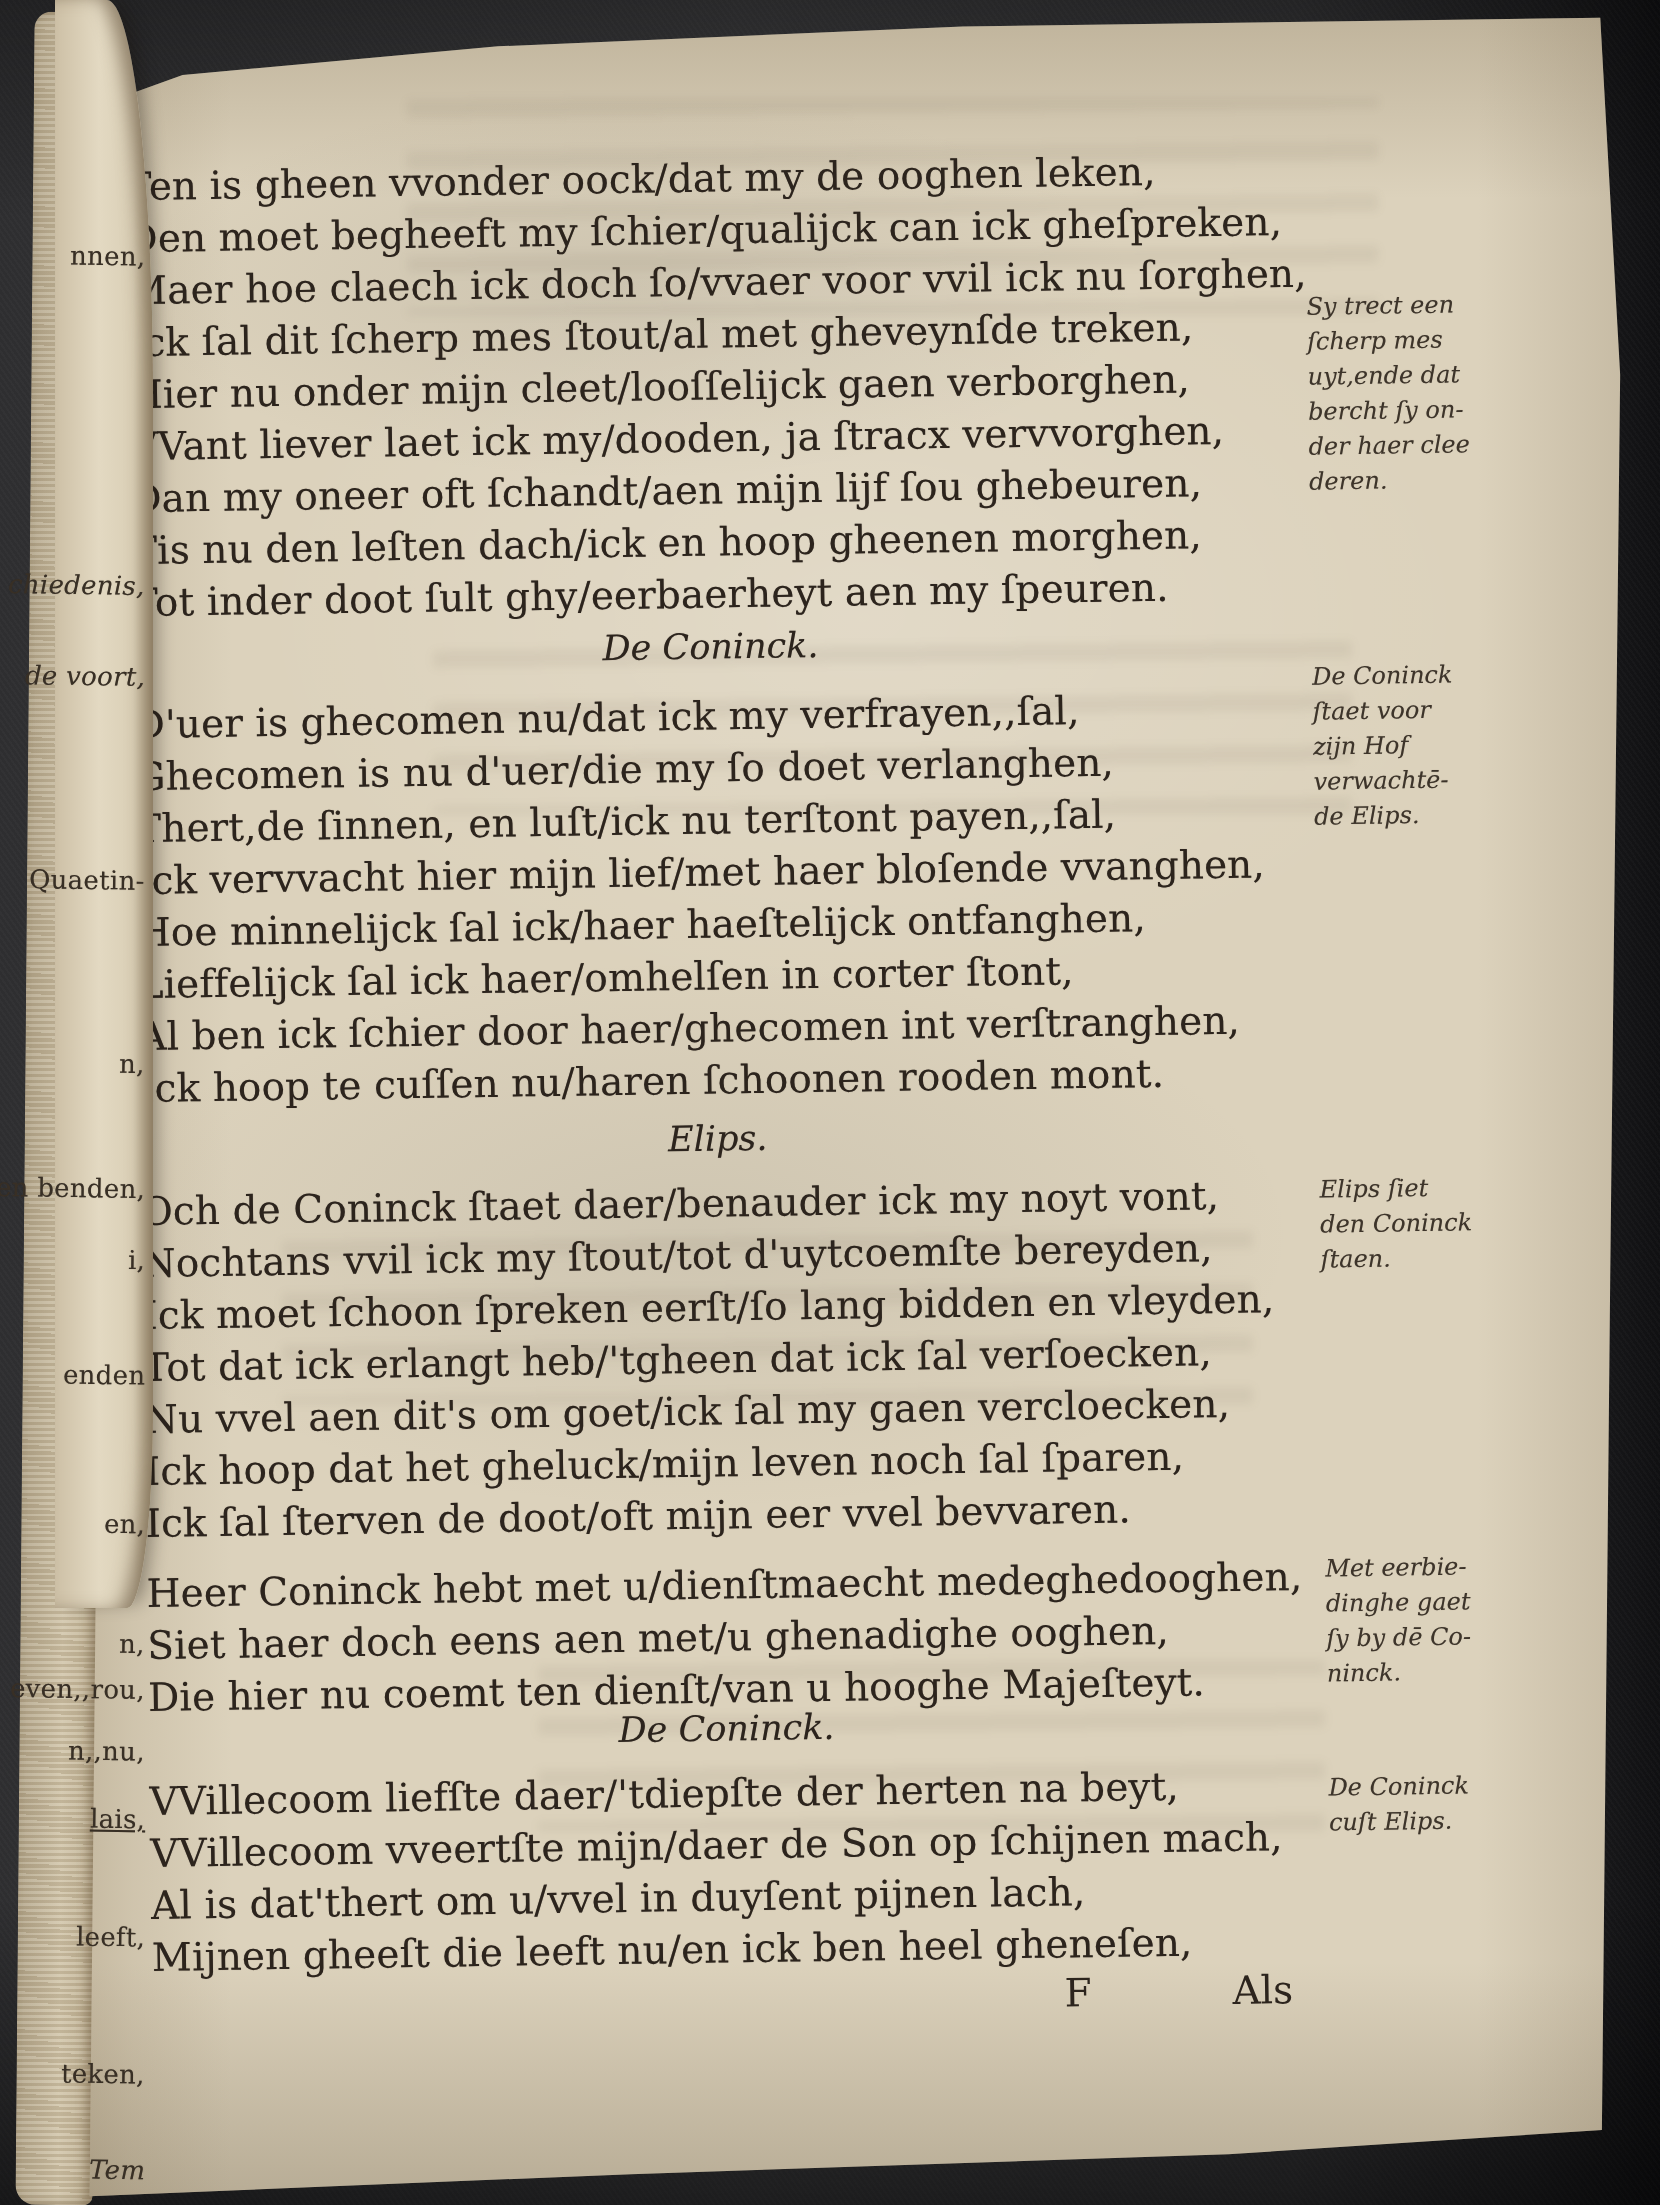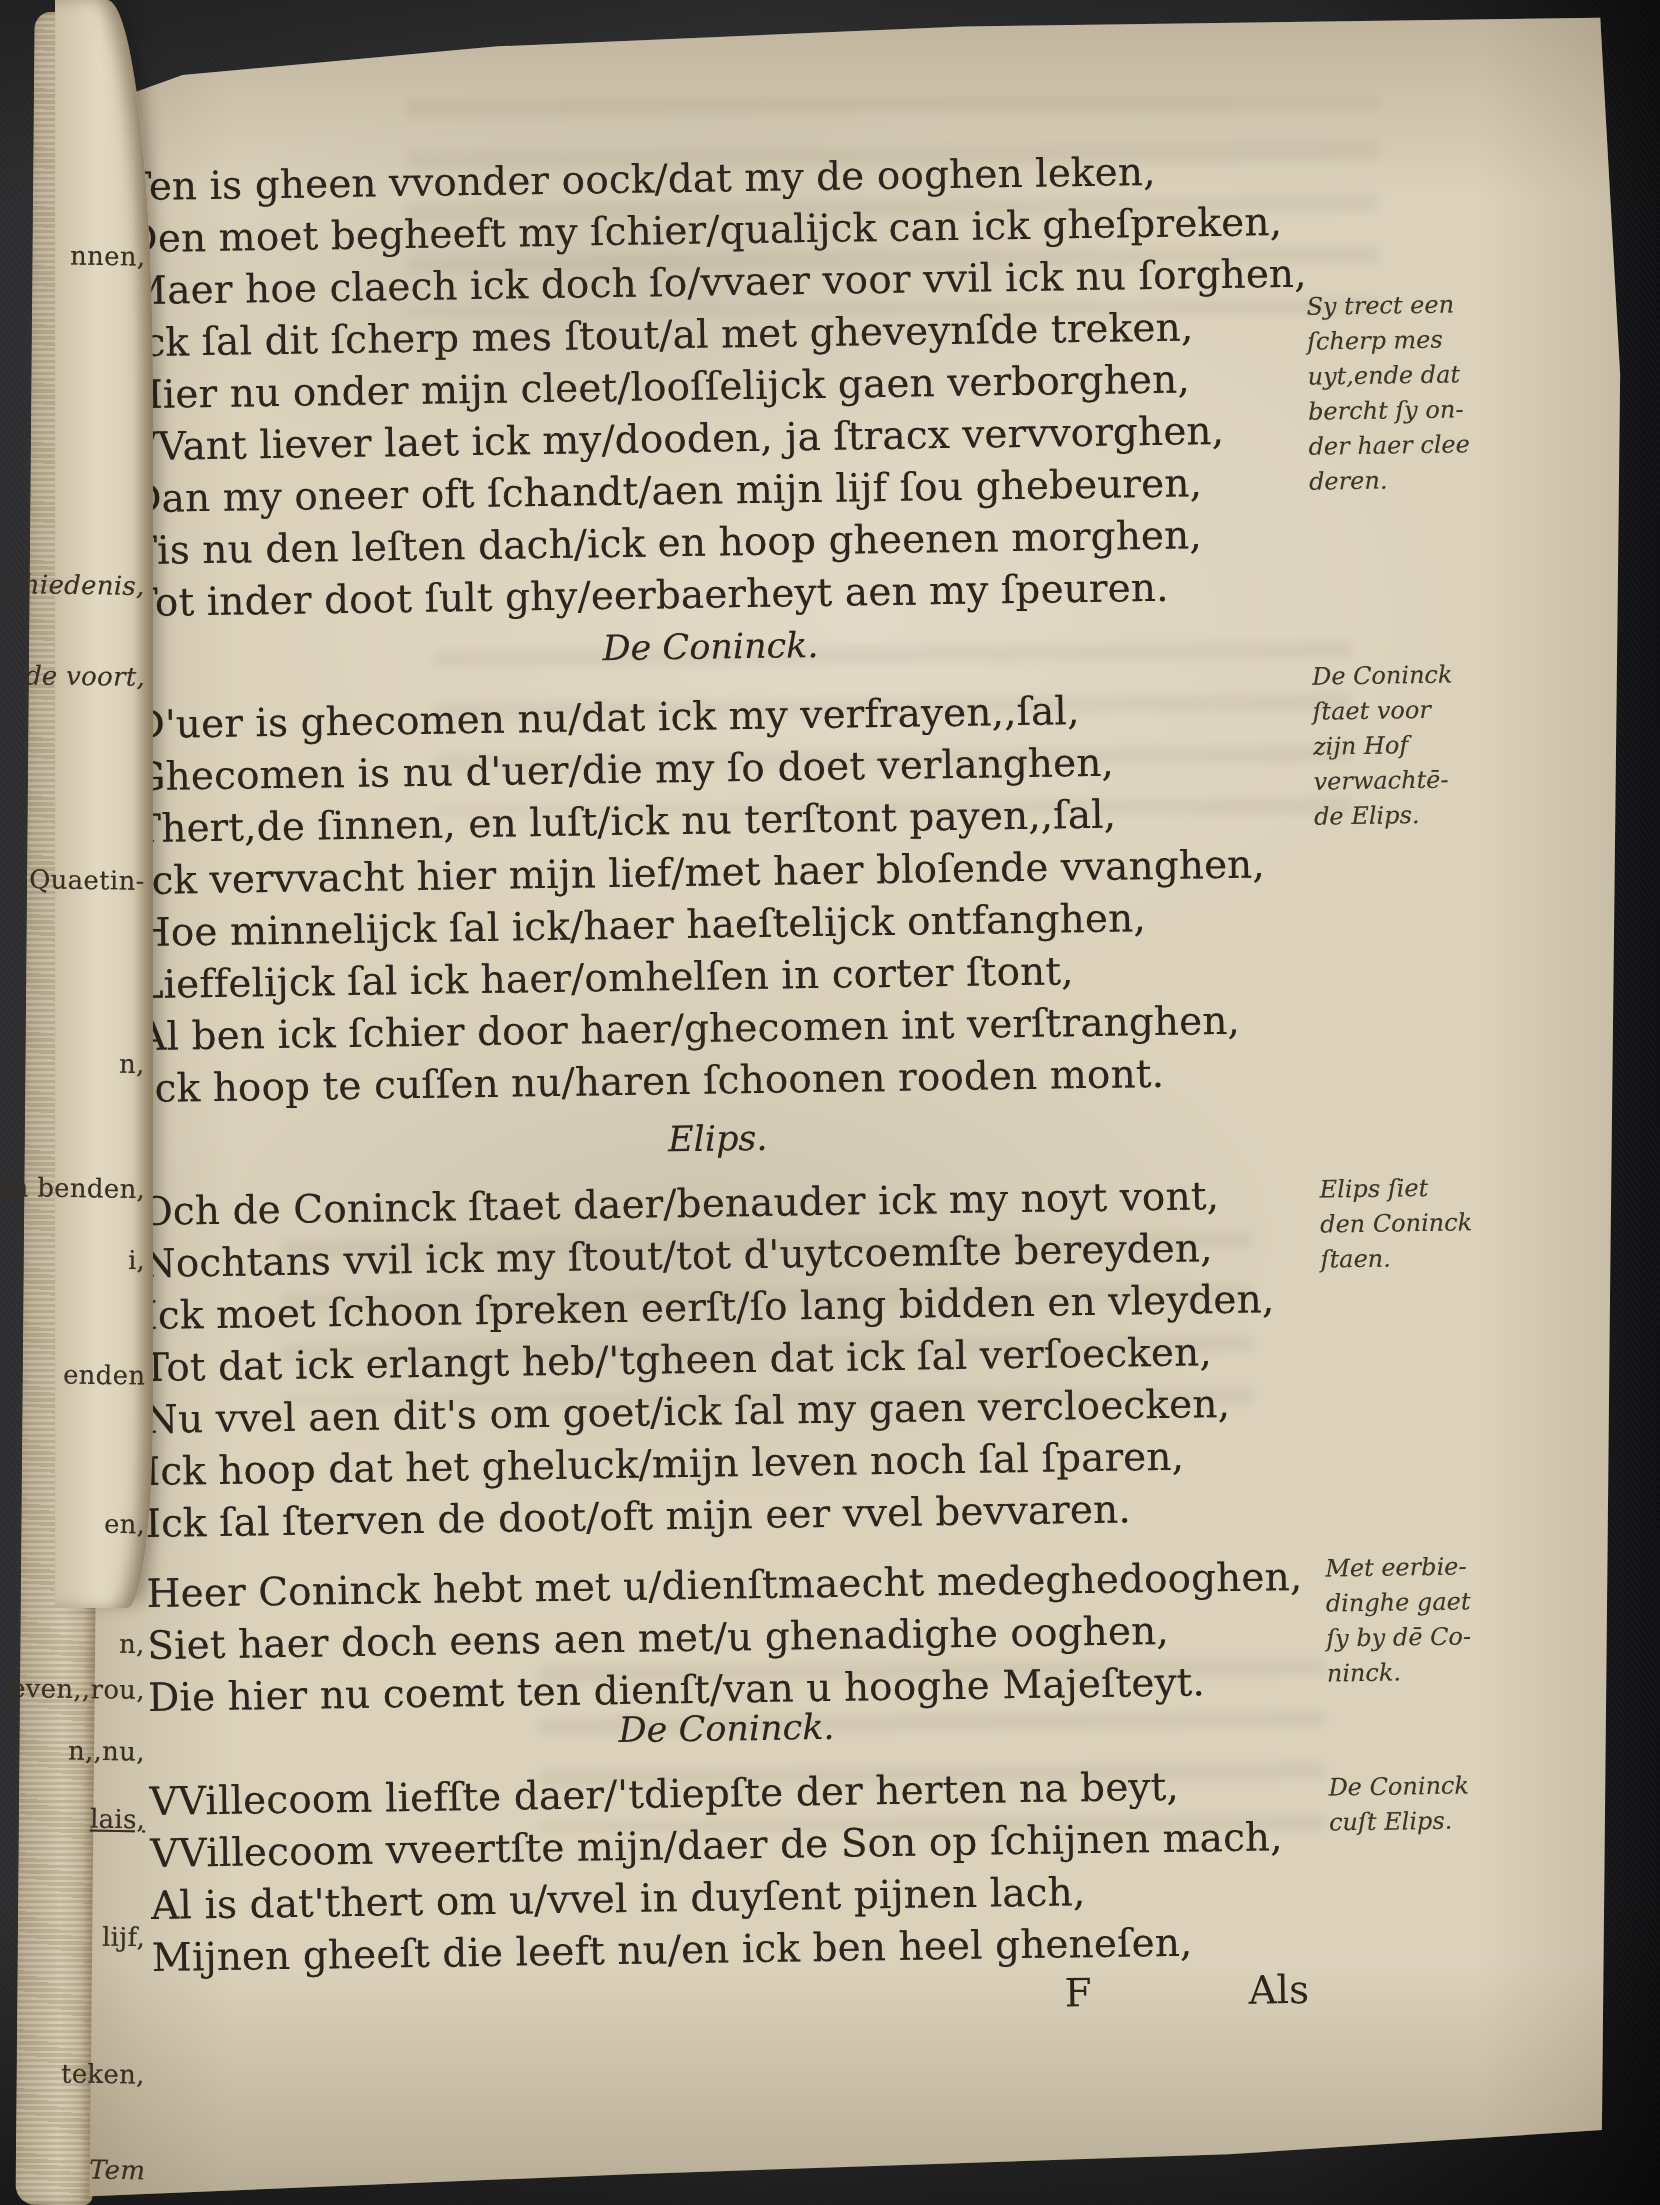--- a/index.html
+++ b/index.html
@@ -64,21 +64,21 @@
   .stanza, .speaker-heading{position:absolute; left:139px; width:1156px;}
   .poem-line{height:52px; line-height:52px; font-size:39px; white-space:nowrap; letter-spacing:0.1px;
     text-shadow:0 0 0.7px rgba(44,36,29,.45);}
   .speaker-heading{font-style:italic; font-size:35px; text-align:center; text-shadow:0 0 0.7px rgba(44,36,29,.4);}
   #stanza1{top:151px;} #heading1{top:625px;} #stanza2{top:689px;} #heading2{top:1117px;}
   #stanza3a{top:1176px;} #stanza3b{top:1558px;} #heading3{top:1707px;} #stanza4{top:1766px;}
   .margin-note{position:absolute; left:1318px; width:197px; font-style:italic; color:#3d342a;}
   .note-line{font-size:24px; line-height:35px; white-space:nowrap; text-shadow:0 0 0.7px rgba(61,52,42,.4);}
   #note1{top:297px;} #note2{top:667px;} #note3{top:1180px;} #note4{top:1559px;} #note5{top:1778px;}
   .sig-catch{position:absolute; top:1974px; font-size:39px; color:#2c241d;}
-  #signature{left:1051px;} #catchword{left:1219px;margin-left:16px;}
+  #signature{left:1051px;} #catchword{left:1219px;}
 </style>
 </head>
 <body>
 
 <div id="photo">
 
   <div class="fore-edge"></div>
 
   <div class="page">
     <div id="smudge1" class="smudge"></div>
@@ -184,20 +184,20 @@
         <div class="fragment" style="position: absolute; top: 865px;">Quaetin-</div>
         <div class="fragment" style="position: absolute; top: 1049px;">n,</div>
         <div class="fragment" style="position: absolute; top: 1173px;">en benden,</div>
         <div class="fragment" style="position: absolute; top: 1245px;">i,</div>
         <div class="fragment" style="position: absolute; top: 1360px;">enden</div>
         <div class="fragment" style="position: absolute; top: 1509px;">en,</div>
         <div class="fragment" style="position: absolute; top: 1629px;">n,</div>
         <div class="fragment" style="position: absolute; top: 1674px;">even,,rou,</div>
         <div class="fragment" style="position: absolute; top: 1736px;">n,,nu,</div>
         <div class="fragment" style="position: absolute; top: 1804px; text-decoration: underline;">lais,</div>
-        <div class="fragment" style="position: absolute; top: 1922px;">lijf,</div>
+        <div class="fragment" style="position: absolute; top: 1922px;">leeft,</div>
         <div class="fragment" style="position: absolute; top: 2059px;">teken,</div>
         <div class="fragment italic" style="position: absolute; top: 2155px; text-align: center;">Tem</div>
       </div>
   </div>
 
 </div>
 
 
 </body></html>

